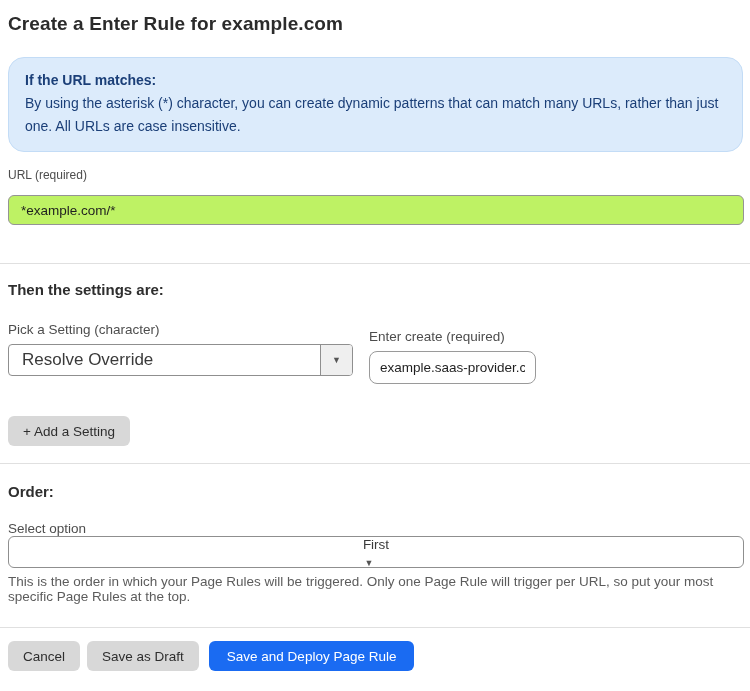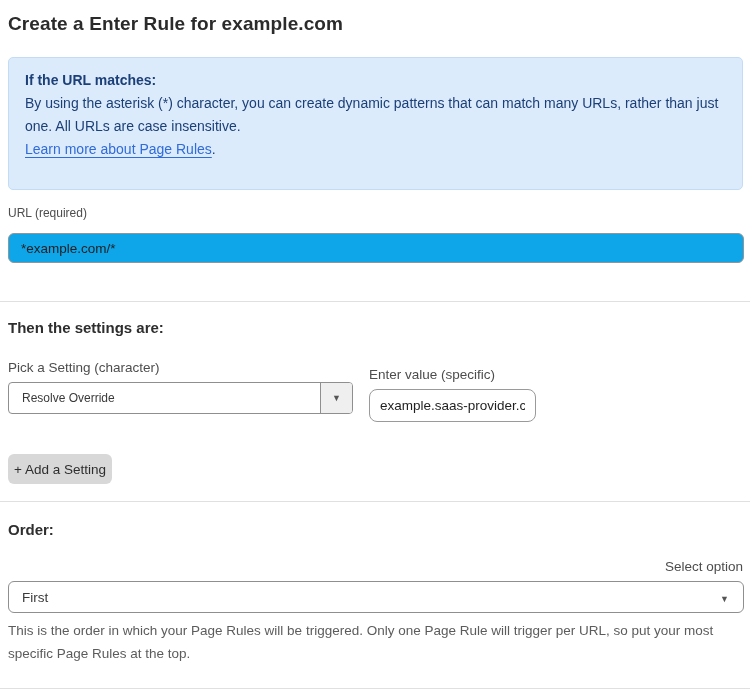--- a/index.html
+++ b/index.html
@@ -18,22 +18,22 @@
     font-weight: 700;
     color: #2b2b2b;
     margin-top: 13px;
     letter-spacing: 0.1px;
   }
 
   .info-box {
     margin-top: 22px;
     background: #dcebfb;
     border: 1px solid #c3dcf6;
-    border-radius: 5px;
-    padding: 11px 16px 28px 16px;
+    border-radius: 16px;
+    padding: 11px 16px 13px 16px;
     color: #1b3f78;
     font-size: 14px;
     line-height: 23px;
   }
   .info-box .info-heading { font-weight: 700; }
   .info-box a {
     color: #2f6bd9;
     text-decoration: underline;
     text-underline-offset: 3px;
   }
@@ -43,21 +43,21 @@
     font-size: 12px;
     color: #4d4d4d;
     margin-top: 16px;
     margin-bottom: 13px;
   }
 
   .url-input {
     display: block;
     width: 736px;
     height: 30px;
-    background: #0ea5e9;
+    background: #bef264;
     border: 1px solid #949494;
     border-radius: 6px;
     padding: 0 12px;
     font-family: "Liberation Sans", sans-serif;
     font-size: 13.5px;
     color: #1f1f1f;
     outline: none;
   }
 
   hr.divider {
@@ -96,21 +96,21 @@
     height: 32px;
     background: #ffffff;
     border: 1px solid #8f8f8f;
     border-radius: 4px;
     cursor: pointer;
     overflow: hidden;
   }
   .fake-select .select-text {
     flex: 1;
     padding: 0 13px;
-    font-size: 12px;
+    font-size: 17px;
     color: #3a3a3a;
   }
   .fake-select .select-arrow-box {
     width: 32px;
     height: 100%;
     border-left: 1px solid #8f8f8f;
     background: #efefef;
     display: flex;
     align-items: center;
     justify-content: center;
@@ -134,75 +134,73 @@
   .btn {
     display: inline-flex;
     align-items: center;
     justify-content: center;
     height: 30px;
     border: none;
     border-radius: 6px;
     font-family: "Liberation Sans", sans-serif;
     font-size: 13.5px;
     cursor: pointer;
-    padding: 0 6px;
+    padding: 0 15px;
   }
   .btn-gray { background: #d8d8d8; color: #2e2e2e; }
   .btn-blue { background: #1a6bf2; color: #ffffff; }
 
   .add-setting-btn { margin-top: 32px; }
 
   .order-heading { margin-top: 19px; }
-  .order-label { margin-top: 21px; margin-bottom: 7px; font-size: 13.5px; color: #4d4d4d; text-align: right; }
+  .order-label { margin-top: 21px; font-size: 13.5px; color: #4d4d4d; }
 
   .order-select {
     display: flex;
     align-items: center;
     width: 736px;
     height: 32px;
     background: #ffffff;
     border: 1px solid #8f8f8f;
     border-radius: 6px;
     cursor: pointer;
+    flex-direction: column;
   }
   .order-select .select-text {
     flex: 1;
     padding: 0 13px;
     font-size: 13.5px;
     color: #3a3a3a;
   }
   .order-select .plain-arrow { padding-right: 14px; }
 
   .help-text {
     margin-top: 6px;
     font-size: 13.5px;
-    line-height: 23px;
+    line-height: 15px;
     color: #5c5c5c;
     width: 720px;
   }
 
   .footer-buttons {
     display: flex;
     align-items: center;
     margin-top: 13px;
     gap: 7px;
   }
   .footer-buttons .btn-blue { margin-left: 3px; padding: 0 18px; }
 </style>
 </head>
 <body>
 
 <h1 class="page-title pad">Create a Enter Rule for example.com</h1>
 
 <div class="info-box pad">
   <div class="info-heading">If the URL matches:</div>
   <div class="info-body">By using the asterisk (*) character, you can create dynamic patterns that can match many URLs, rather than just one. All URLs are case insensitive.</div>
-  <div>
-    <a href="#">Learn more about Page Rules</a><span class="link-suffix">.</span>
-  </div>
 </div>
 
 <div class="field-label pad">URL (required)</div>
 <div class="pad">
   <input class="url-input" type="text" value="*example.com/*" style="">
 </div>
 
 <hr class="divider divider-1">
 
 <h2 class="section-heading pad">Then the settings are:</h2>
@@ -211,21 +209,21 @@
   <div class="settings-col-1">
     <div class="inline-label">Pick a Setting (character)</div>
     <div class="fake-select">
       <span class="select-text">Resolve Override</span>
       <span class="select-arrow-box">
         <span class="arrow-glyph">▼</span>
       </span>
     </div>
   </div>
   <div class="settings-col-2">
-    <div class="inline-label">Enter value (specific)</div>
+    <div class="inline-label">Enter create (required)</div>
     <input class="value-input" type="text" value="example.saas-provider.com" style="">
   </div>
 </div>
 
 <div class="pad">
   <button class="btn btn-gray add-setting-btn">+ Add a Setting</button>
 </div>
 
 <hr class="divider divider-2">
 

